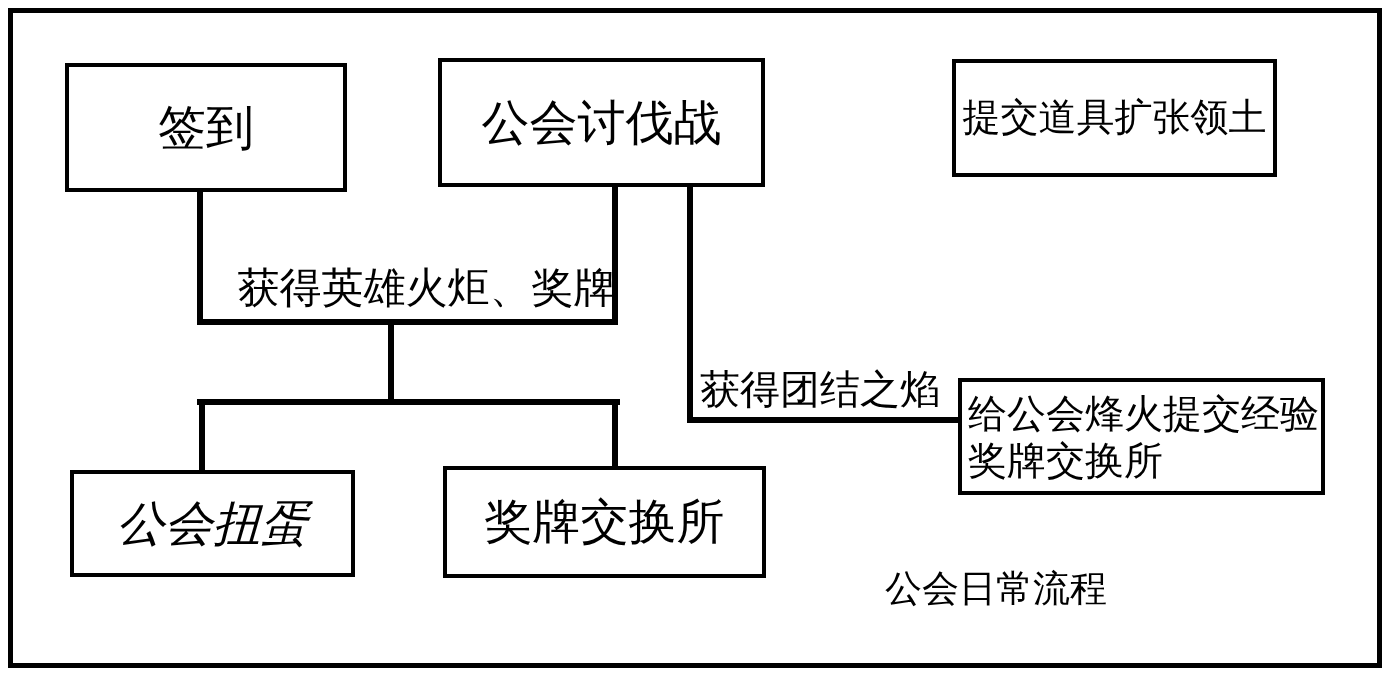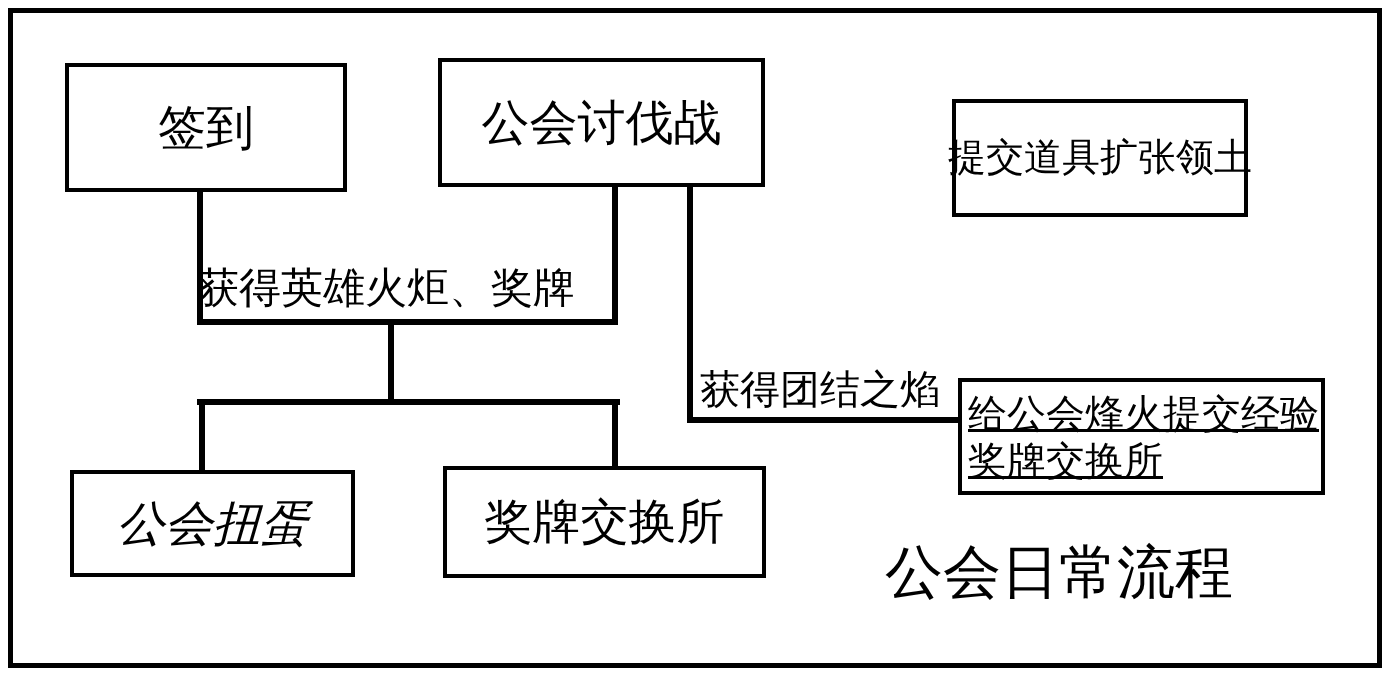--- a/index.html
+++ b/index.html
@@ -22,45 +22,45 @@
     position:absolute; border:4px solid #000000; background:#ffffff;
     display:flex; align-items:center; justify-content:center;
     text-align:center; line-height:1.15; white-space:nowrap;
   }
   .line { position:absolute; background:#000000; }
   .edge-label { position:absolute; white-space:nowrap; }
 
   
   .n-signin  { left:65px;  top:63px;  width:282px; height:129px; font-size:48px; }
   .n-crusade { left:438px; top:58px;  width:327px; height:129px; font-size:48px; }
-  .n-submit  { left:952px; top:59px;  width:296px; height:118px; font-size:38px;margin-top:40px; }
+  .n-submit  { left:952px; top:59px;  width:325px; height:118px; font-size:38px; }
   .n-gacha   { left:70px;  top:470px; width:285px; height:107px; font-size:48px;font-style:italic; }
   .n-medal   { left:443px; top:466px; width:323px; height:112px; font-size:48px; }
   .n-beacon  {
     left:958px; top:378px; width:367px; height:117px;
     font-size:39px; line-height:47px;
-    justify-content:flex-start; text-align:left; padding-left:6px;text-decoration:underline;
+    justify-content:flex-start; text-align:left; padding-left:6px;
   }
   .n-beacon .multiline span { display:block; }
 
   
   .l-v1 { left:197px; top:190px; width:6px;  height:135px; }
   .l-v2 { left:612px; top:185px; width:6px;  height:140px; }
   .l-h1 { left:197px; top:319px; width:421px; height:6px;  }
   .l-v3 { left:388px; top:319px; width:6px;  height:86px;  }
   .l-h2 { left:197px; top:399px; width:423px; height:6px;  }
   .l-v4 { left:199px; top:399px; width:6px;  height:73px;  }
   .l-v5 { left:612px; top:399px; width:6px;  height:69px;  }
   .l-v6 { left:687px; top:185px; width:6px;  height:238px; }
   .l-h3 { left:687px; top:417px; width:273px; height:6px;  }
 
   
-  .lab-torch { left:197px; top:260px; width:459px; text-align:left; font-size:42px; }
+  .lab-torch { left:197px; top:260px; width:459px; text-align:center; font-size:42px; }
   .lab-flame { left:700px; top:362px; font-size:40px;text-align:right; }
-  .lab-title { left:885px; top:534px; font-size:58px; }
+  .lab-title { left:885px; top:564px; font-size:37px; }
 </style>
 </head>
 <body>
 
 <div class="canvas">
 
   <div class="frame"></div>
 
   <div class="node n-signin">
     <span>签到</span>

